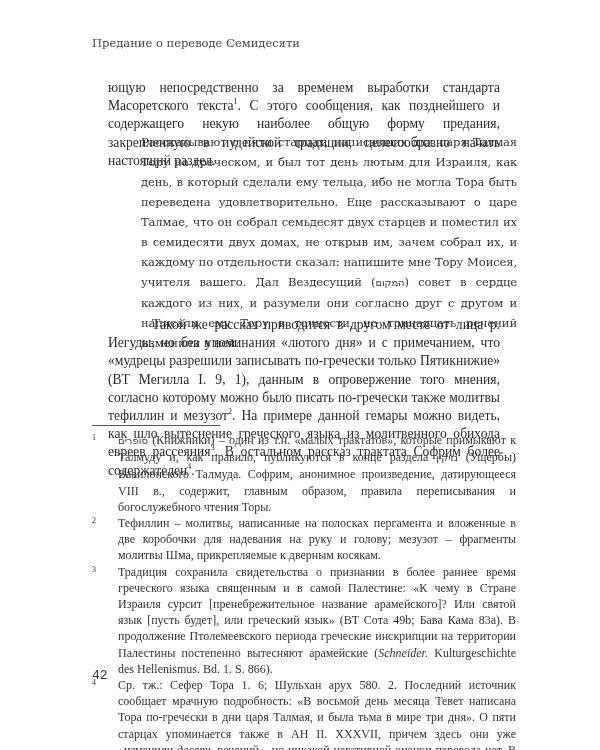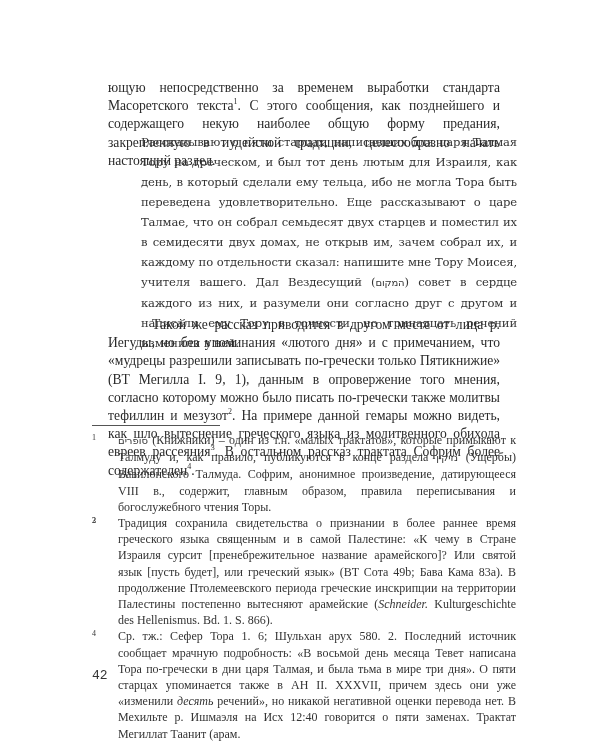--- a/index.html
+++ b/index.html
@@ -18,41 +18,42 @@
   .fn{position:relative;padding-left:26px;text-align:justify;margin:0;}
   .fn-num{position:absolute;left:0;top:-2px;font-size:8px;}
   .hebrew{font-family:"DejaVu Sans",sans-serif;font-size:10px;}
   .page-num{position:absolute;left:92px;top:668px;font-family:Liberation Mono, monospace;font-size:13px;color:#333;}
 </style>
 </head>
 <body>
 
 <div class="page">
 
+  <div class="running-head">Предание о переводе Семидесяти</div>
 
   <div class="body-text t1">
     <p><span>ющую непосредственно за временем выработки стандарта Масоретского текста</span><sup>1</sup><span>. С этого сообщения, как позднейшего и содержащего некую наиболее общую форму предания, закрепленную в иудейской традиции, целесообразно начать настоящий раздел.</span></p>
   </div>
 
   <div class="quote">
     <span>Рассказывают о пяти старцах, написавших для царя Талмая Тору на греческом, и был тот день лютым для Израиля, как день, в который сделали ему тельца, ибо не могла Тора быть переведена удовлетворительно. Еще рассказывают о царе Талмае, что он собрал семьдесят двух старцев и поместил их в семидесяти двух домах, не открыв им, зачем собрал их, и каждому по отдельности сказал: напишите мне Тору Моисея, учителя вашего. Дал Вездесущий (</span><span class="hebrew" dir="rtl">המקום</span><span>) совет в сердце каждого из них, и разумели они согласно друг с другом и написали ему Тору в точности, но тринадцать речений изменили в ней.</span>
   </div>
 
   <div class="body-text t2">
     <p class="indent"><span>Такой же рассказ приводится в другом месте от лица р. Иегуды, но без упоминания «лютого дня» и с примечанием, что «мудрецы разрешили записывать по-гречески только Пятикнижие» (BT Мегилла I. 9, 1), данным в опровержение того мнения, согласно которому можно было писать по-гречески также молитвы тефиллин и мезузот</span><sup>2</sup><span>. На примере данной гемары можно видеть, как шло вытеснение греческого языка из молитвенного обихода евреев рассеяния</span><sup>3</sup><span>. В остальном рассказ трактата Софрим более содержателен</span><sup>4</sup><span>.</span></p>
   </div>
 
   <div class="rule"></div>
 
   <div class="footnotes">
     <p class="fn">
       <span class="fn-num">1</span><span class="hebrew" dir="rtl">סופרים</span><span> (Книжники) – один из т.н. «малых трактатов», которые примыкают к Талмуду и, как правило, публикуются в конце раздела </span><span class="hebrew" dir="rtl">נזיקין</span><span> (Ущербы) Вавилонского Талмуда. Софрим, анонимное произведение, датирующееся VIII в., содержит, главным образом, правила переписывания и богослужебного чтения Торы.</span>
     </p>
     <p class="fn">
-      <span class="fn-num">2</span>
+      <span class="fn-num">2</span><span>Тефиллин – молитвы, написанные на полосках пергамента и вложенные в две коробочки для надевания на руку и голову; мезузот – фрагменты молитвы Шма, прикрепляемые к дверным косякам.</span>
     </p>
     <p class="fn">
       <span class="fn-num">3</span><span>Традиция сохранила свидетельства о признании в более раннее время греческого языка священным и в самой Палестине: «К чему в Стране Израиля сурсит [пренебрежительное название арамейского]? Или святой язык [пусть будет], или греческий язык» (BT Сота 49b; Бава Кама 83a). В продолжение Птолемеевского периода греческие инскрипции на территории Палестины постепенно вытесняют арамейские (</span><i>Schneider.</i><span> Kulturgeschichte des Hellenismus. Bd. 1. S. 866).</span>
     </p>
     <p class="fn">
       <span class="fn-num">4</span><span>Ср. тж.: Сефер Тора 1. 6; Шульхан арух 580. 2. Последний источник сообщает мрачную подробность: «В восьмой день месяца Тевет написана Тора по-гречески в дни царя Талмая, и была тьма в мире три дня». О пяти старцах упоминается также в AH II. XXXVII, причем здесь они уже «изменили </span><i>десять</i><span> речений», но никакой негативной оценки перевода нет. В Мехильте р. Ишмаэля на Исх 12:40 говорится о пяти заменах. Трактат Мегиллат Таанит (арам. </span>
     </p>
   </div>
 
   <div class="page-num">42</div>

